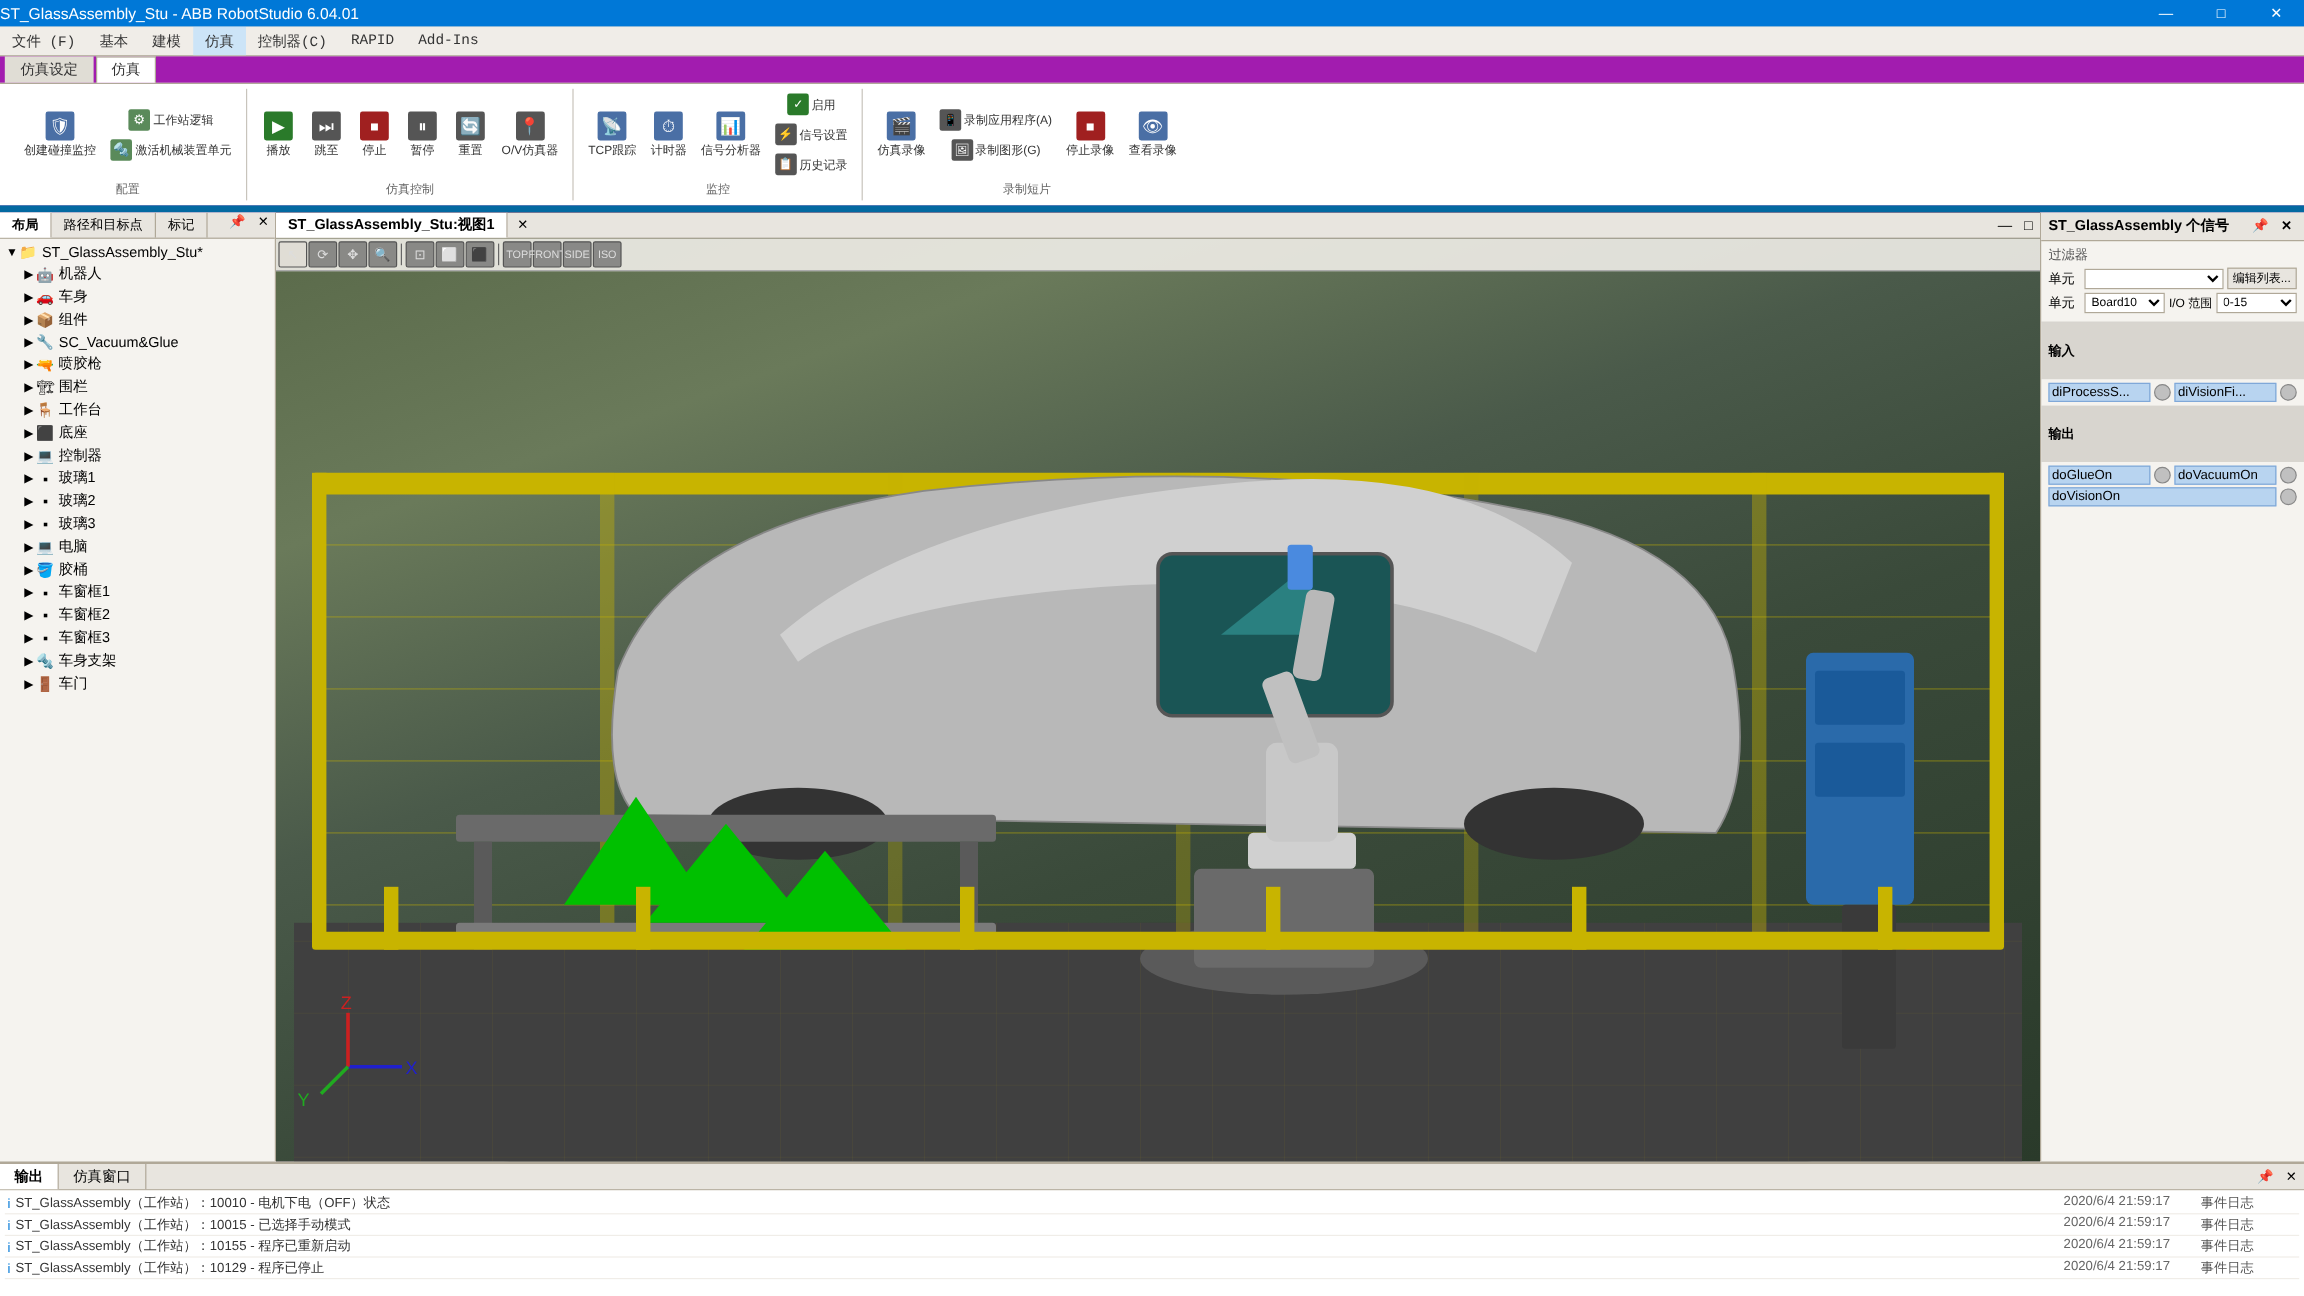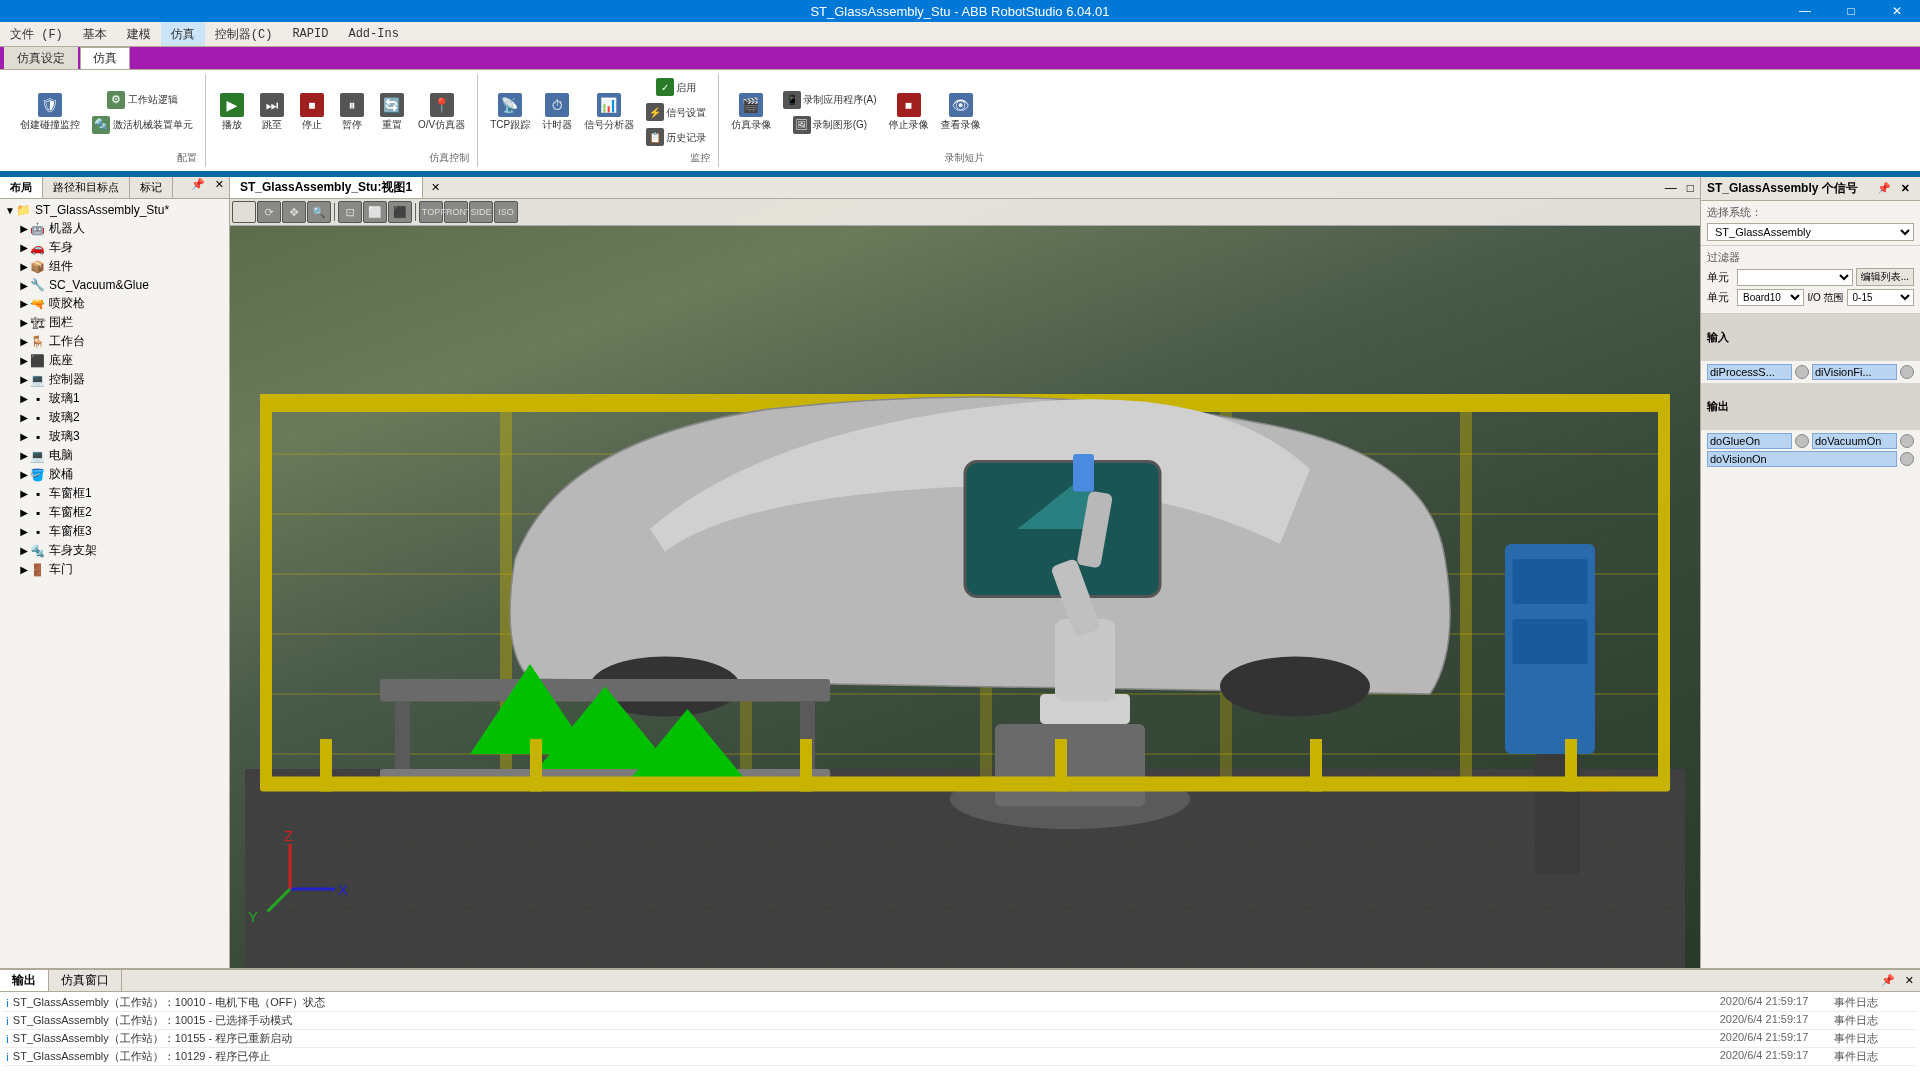--- a/index.html
+++ b/index.html
@@ -1,36 +1,36 @@
 <!DOCTYPE html>
 <html><head>
   <meta charset="utf-8">
   <style>
     * { box-sizing: border-box; margin: 0; padding: 0; }
     body { font-family: 'Microsoft YaHei', 'SimHei', Arial, sans-serif; font-size: 12px; background: #d4d0c8; overflow: hidden; width: 1920px; height: 1080px; }
 
     
-    #titlebar { height: 22px; background: #0078d7; display: flex; align-items: center; justify-content: center; color: white; font-size: 13px; position: relative; }
+    #titlebar { height: 22px; background: #0078d7; display: flex; align-items: center; color: white; font-size: 13px; position: relative; }
     #titlebar .win-controls { position: absolute; right: 0; top: 0; display: flex; }
     #titlebar .win-btn { width: 46px; height: 22px; display: flex; align-items: center; justify-content: center; color: white; font-size: 12px; cursor: pointer; }
 
     
     #menubar { height: 25px; background: #f0ede8; display: flex; align-items: center; border-bottom: 1px solid #b0a898; font-family: Liberation Mono, monospace; }
     .menu-item { padding: 0 10px; height: 100%; display: flex; align-items: center; cursor: pointer; font-size: 12px; color: #333; }
     .menu-item.active { background: #cce4f7; }
 
     
     #ribbon { background: #a21caf; border-bottom: 6px solid #0369a1; }
     #ribbon-tabs { display: flex; height: 22px; align-items: flex-end; padding-left: 4px; }
     .ribbon-tab { padding: 2px 12px; font-size: 12px; cursor: pointer; border: 1px solid transparent; border-bottom: none; background: #e0ddd5; color: #333; margin-right: 2px; }
     .ribbon-tab.active { background: #fff; border-color: #b0a898; }
     #ribbon-content { background: #fff; padding: 4px 8px; display: flex; align-items: stretch; min-height: 70px; border-top: 1px solid #b0a898; }
     .ribbon-group { display: flex; flex-direction: column; border-right: 1px solid #c8c4bc; padding: 2px 8px; min-width: 60px; }
     .ribbon-group-content { display: flex; flex: 1; align-items: center; gap: 4px; }
-    .ribbon-group-label { font-size: 10px; color: #666; text-align: right; margin-top: 2px; }
+    .ribbon-group-label { font-size: 10px; color: #666; text-align: center; margin-top: 2px; }
     .ribbon-btn { display: flex; flex-direction: column; align-items: center; justify-content: center; cursor: pointer; padding: 2px 4px; border-radius: 3px; font-size: 10px; min-width: 36px; }
     .ribbon-btn .icon { width: 24px; height: 24px; background: #666; border-radius: 2px; margin-bottom: 1px; display: flex; align-items: center; justify-content: center; color: white; font-size: 14px; }
     .ribbon-btn-label { font-size: 10px; color: #333; text-align: center; white-space: nowrap; }
 
     
     #main { display: flex; flex-direction: column; height: calc(1080px - 22px - 25px - 82px); }
     #main-content { display: flex; flex: 1; overflow: hidden; }
 
     
     #left-panel { width: 230px; background: #f5f3ef; border-right: 1px solid #b0a898; display: flex; flex-direction: column; }
@@ -482,26 +482,20 @@
 
     <div id="right-panel">
       <div id="right-panel-header">
         <span>ST_GlassAssembly 个信号</span>
         <div style="display:flex; gap:2px;">
           <div style="cursor:pointer; padding:0 4px; font-size:11px;">📌</div>
           <div style="cursor:pointer; padding:0 4px; font-size:11px;">✕</div>
         </div>
       </div>
 
-      <div class="right-section">
-        <div class="right-label">选择系统：</div>
-        <select class="right-select">
-          <option>ST_GlassAssembly</option>
-        </select>
-      </div>
 
       <div class="right-section">
         <div class="right-label">过滤器</div>
         <div class="filter-row">
           <span class="filter-label">单元</span>
           <select class="filter-select">
             <option></option>
           </select>
           <button class="filter-btn">编辑列表...</button>
         </div>

